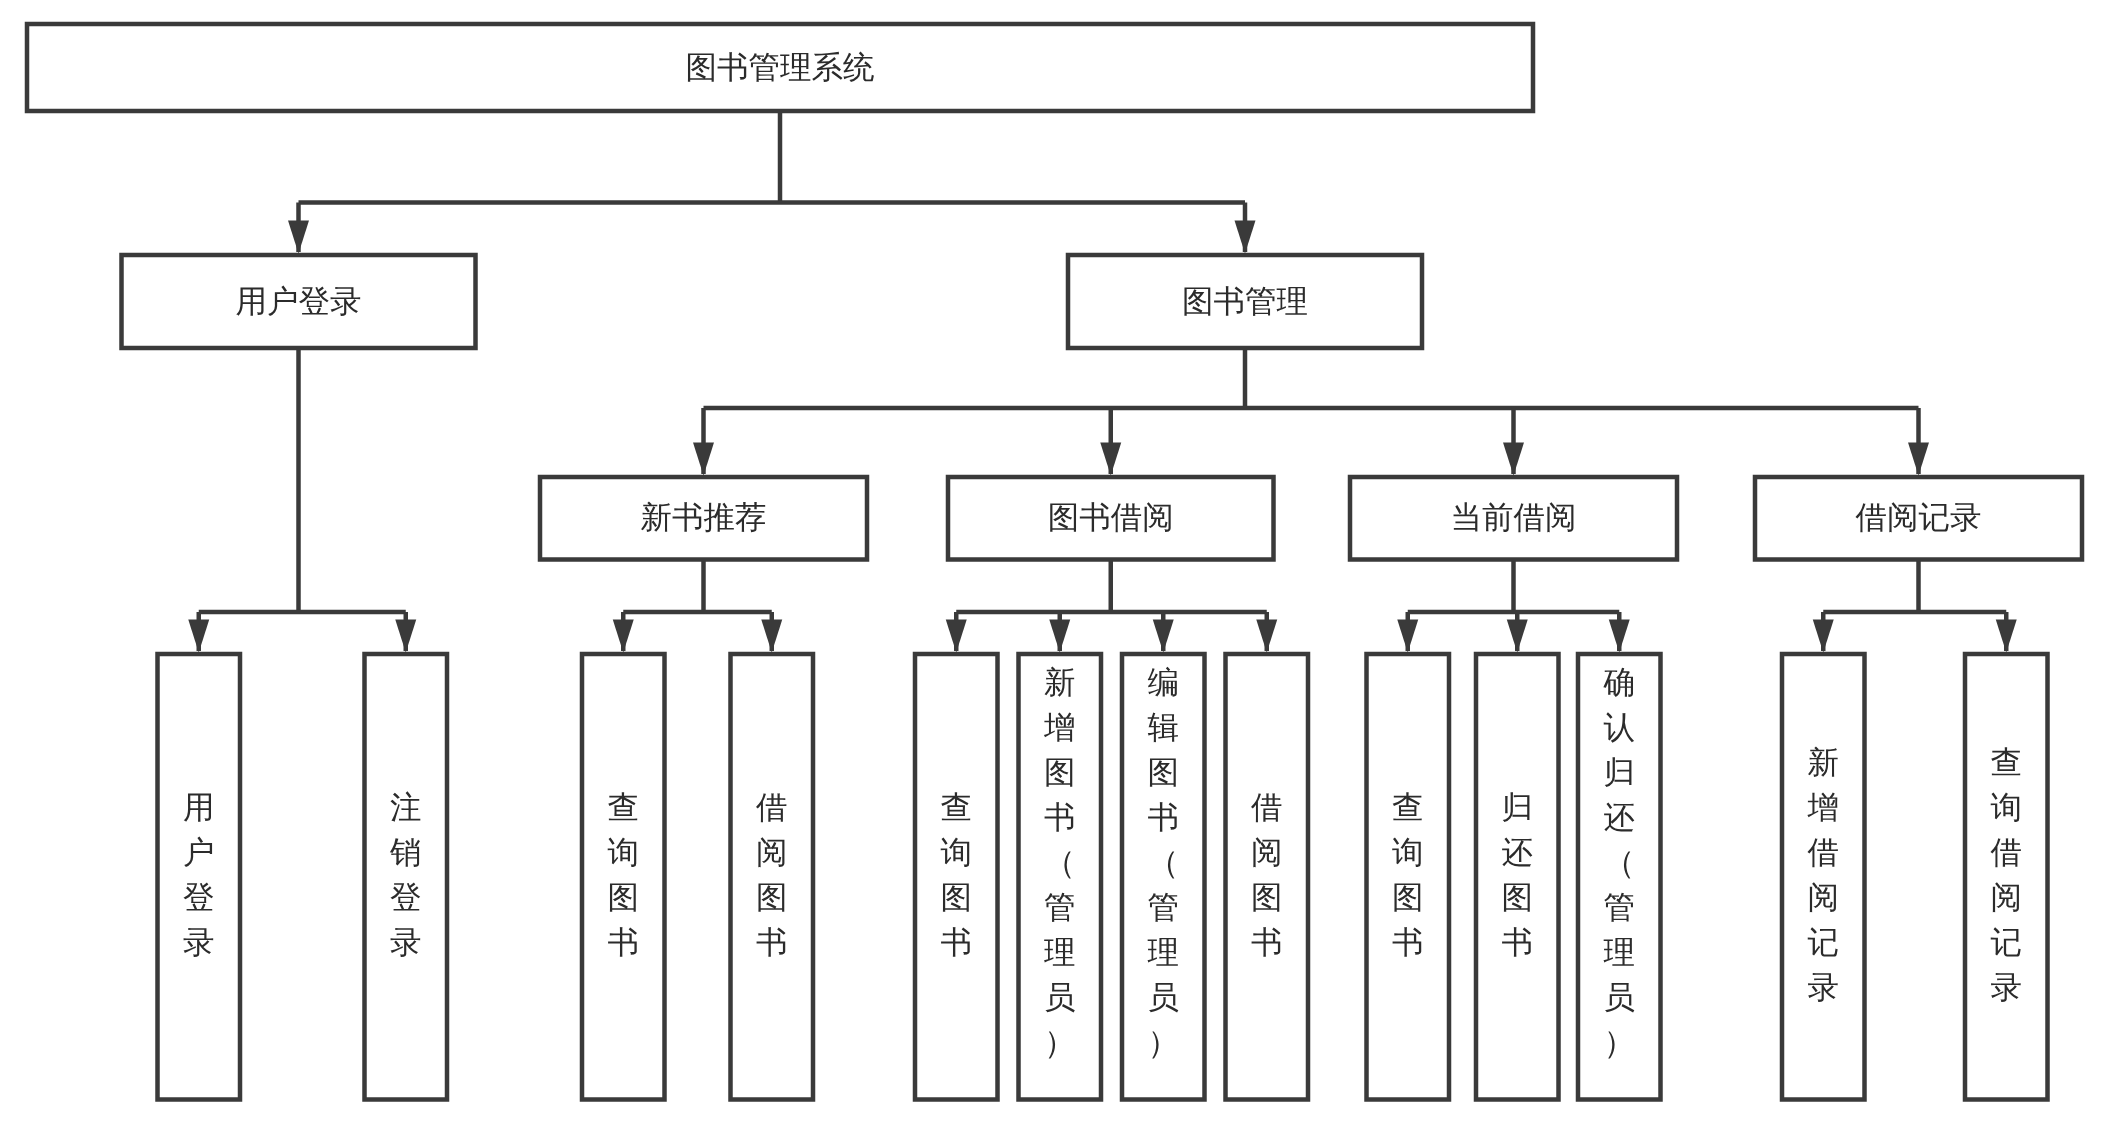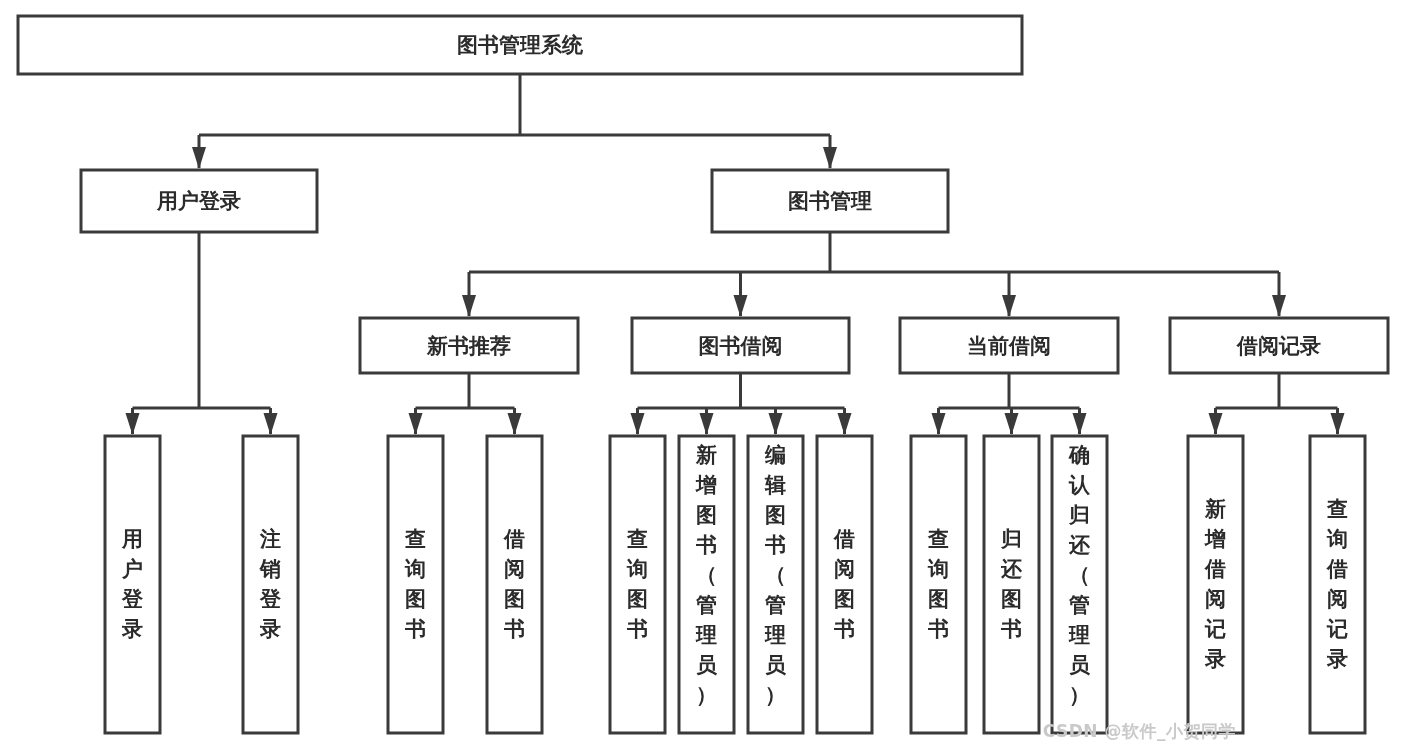--- a/index.html
+++ b/index.html
@@ -12,21 +12,20 @@
     width: 1405px;
     height: 747px;
     font-family: "DejaVu Sans", "Liberation Sans", sans-serif;
     overflow: hidden;
     position: relative;
   }
   #diagram-root {
     position: relative;
     width: 1244px;
     height: 747px;
-    font-weight: bold;
   }
   svg#tree-svg {
     position: absolute;
     left: 0;
     top: 0;
     width: 1405px;
     height: 747px;
     display: block;
   }
   .node-box {
@@ -204,14 +203,13 @@
         <g>
           <rect x="1188" y="436" width="55" height="297" class="node-box"></rect>
           <text x="1215.5" y="515.5" class="node-label-v"><tspan x="1215.5" dy="0">新</tspan><tspan x="1215.5" dy="30">增</tspan><tspan x="1215.5" dy="30">借</tspan><tspan x="1215.5" dy="30">阅</tspan><tspan x="1215.5" dy="30">记</tspan><tspan x="1215.5" dy="30">录</tspan></text>
         </g>
         <g>
           <rect x="1310" y="436" width="55" height="297" class="node-box"></rect>
           <text x="1337.5" y="515.5" class="node-label-v"><tspan x="1337.5" dy="0">查</tspan><tspan x="1337.5" dy="30">询</tspan><tspan x="1337.5" dy="30">借</tspan><tspan x="1337.5" dy="30">阅</tspan><tspan x="1337.5" dy="30">记</tspan><tspan x="1337.5" dy="30">录</tspan></text>
         </g>
       </g>
   </svg>
-  <div class="watermark">CSDN @软件_小贺同学</div>
 </div>
 
 </body></html>

